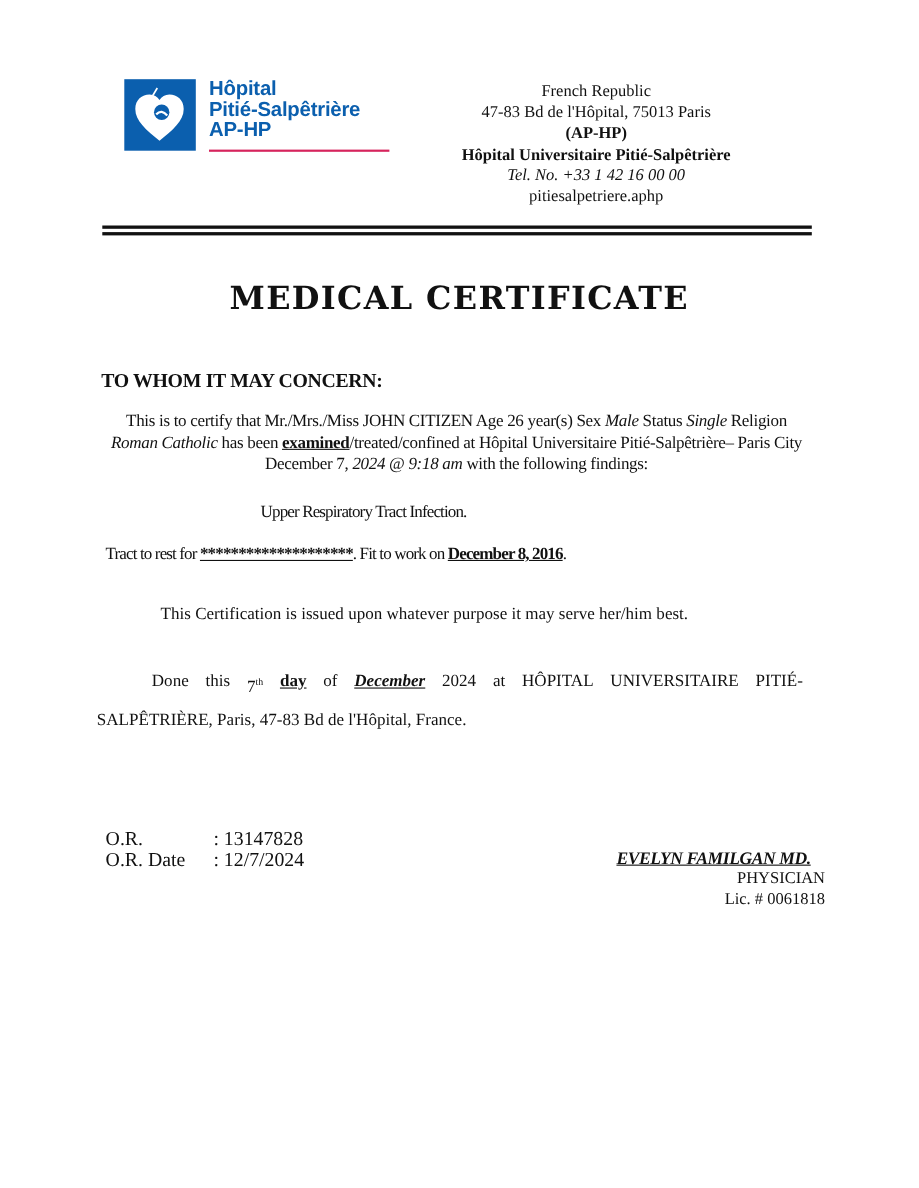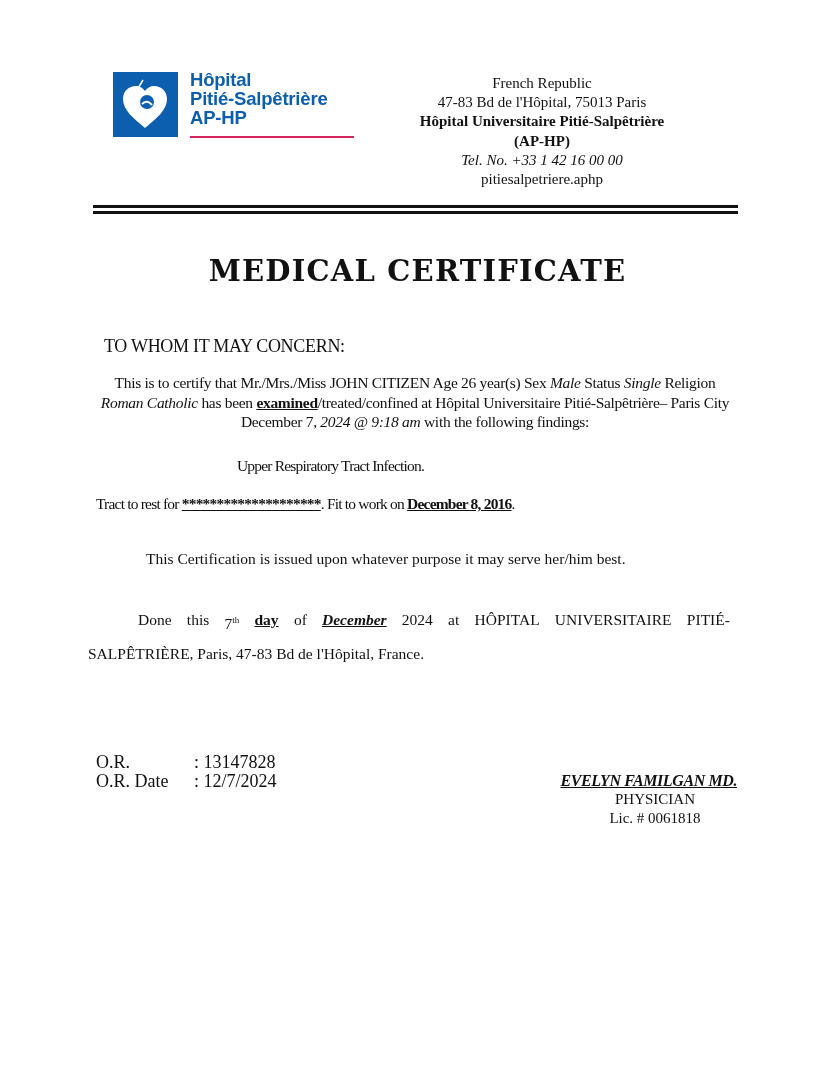--- a/index.html
+++ b/index.html
@@ -12,33 +12,33 @@
                color:#0b5fae; font-size:18.5px; line-height:19px; letter-spacing:-0.2px; }
   .logo-rule { left:190px; top:136px; width:164px; height:2px; background:#d6245c; }
   
   .contact { left:400px; top:74px; width:284px; text-align:center; font-size:15px; line-height:19.2px; }
   .contact .b { font-weight:bold; }
   .contact .i { font-style:italic; }
   .rule1 { left:93px; top:205px; width:645px; height:3px; background:#111; }
   .rule2 { left:93px; top:211px; width:645px; height:3px; background:#111; }
   .title { left:0; top:254px; width:835px; text-align:center; font-size:29px; font-weight:bold;
            letter-spacing:1.2px; font-family:"DejaVu Serif", serif; }
-  .twimc { left:104px; top:336px; font-size:18px; font-weight:normal; letter-spacing:-0.3px; }
+  .twimc { left:92px; top:336px; font-size:18px; font-weight:bold; letter-spacing:-0.3px; }
   .para1 { left:100px; top:373px; width:630px; text-align:center; font-size:15.5px; line-height:19.5px; letter-spacing:-0.3px; }
   .u { text-decoration:underline;font-weight:bold; }
   .i { font-style:italic; }
   .findings { left:0; top:457px; width:661px; text-align:center; font-size:15.5px; letter-spacing:-0.8px; padding-left:0; }
   .advise { left:96px; top:495px; font-size:15.5px; letter-spacing:-0.8px; }
   .purpose { left:146px; top:550px; font-size:15.5px; }
   .done { left:88px; top:605px; width:642px; font-size:15.5px; line-height:30px; }
   .done .l1 { display:flex; justify-content:space-between; padding-left:50px; }
   sup { font-size:9px; }
   .sig-name { left:545px; top:772px; width:192px; text-align:right; font-size:16px; font-weight:bold;
               font-style:italic; text-decoration:underline; letter-spacing:-0.4px; }
-  .sig-title { left:560px; top:790px; width:190px; text-align:center; font-size:15px; line-height:19px;font-family:Liberation Serif, serif; }
+  .sig-title { left:560px; top:790px; width:190px; text-align:right; font-size:15px; line-height:19px;font-family:Liberation Serif, serif; }
   .or { left:96px; top:753px; font-size:18px; line-height:19px; }
   .or .row { display:flex; }
   .or .k { width:98px; }
 </style>
 </head>
 <body>
 
 <div class="abs logo-box">
   <svg width="65" height="65" viewBox="0 0 65 65">
     <path d="M32 56 C20 46 10 38 10 27 C10 19 16 14 23 14 C27 14 30 16 32 19 C34 16 37 14 41 14 C48 14 54 19 54 27 C54 38 44 46 32 56 Z" fill="#fff"></path>
@@ -50,22 +50,22 @@
 <div class="abs logo-text">
   <div>Hôpital</div>
   <div>Pitié-Salpêtrière</div>
   <div>AP-HP</div>
 </div>
 <div class="abs logo-rule"></div>
 
 <div class="abs contact">
   <div>French Republic</div>
   <div>47-83 Bd de l'Hôpital, 75013 Paris</div>
+  <div class="b">(AP-HP)</div>
   <div class="b">Hôpital Universitaire Pitié-Salpêtrière</div>
-  <div class="b">(AP-HP)</div>
   <div class="i">Tel. No. +33 1 42 16 00 00</div>
   <div>pitiesalpetriere.aphp</div>
 </div>
 
 <div class="abs rule1"></div>
 <div class="abs rule2"></div>
 
 <div class="abs title">MEDICAL CERTIFICATE</div>
 <div class="abs twimc">TO WHOM IT MAY CONCERN:</div>
 

